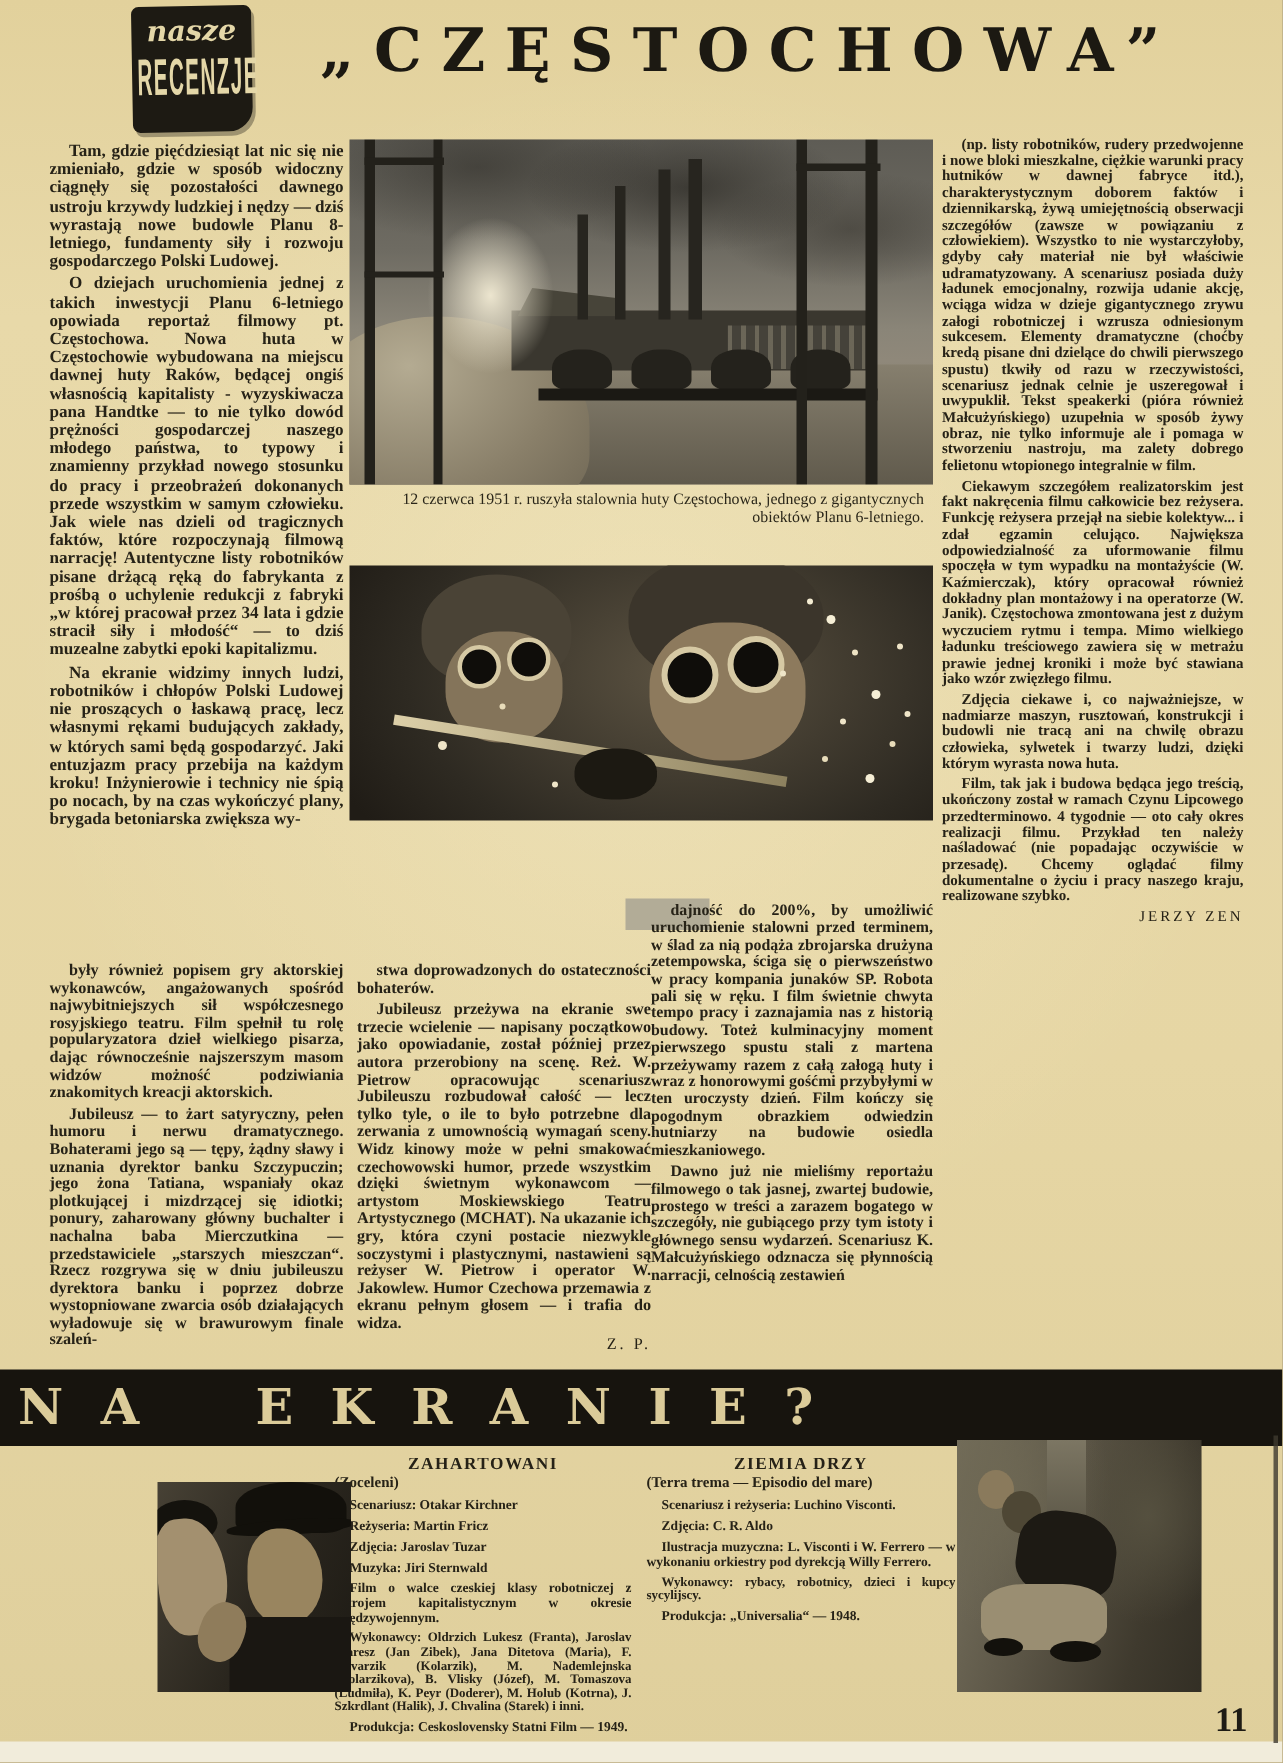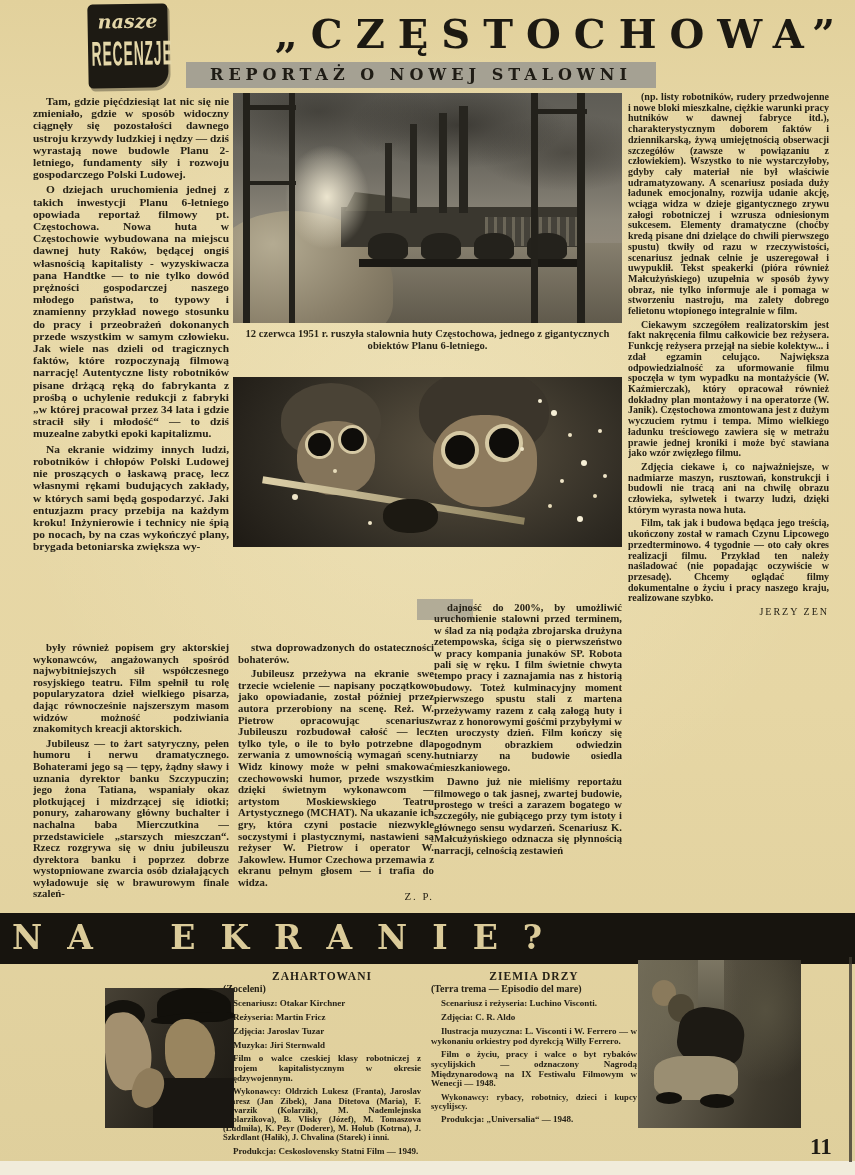--- a/index.html
+++ b/index.html
@@ -13,39 +13,39 @@
       linear-gradient(180deg,#e2d19c 0%,#e8d9a9 18%,#e6d6a4 60%,#dfcf9c 100%);
     color:var(--ink); font-family:"Liberation Serif", serif;}
   
   .logo{position:absolute;left:88px;top:4px;width:80px;height:84px;background:#1d1a13;
     border-radius:5px 5px 16px 5px;transform:rotate(-1deg);
     box-shadow:2px 3px 0 0 rgba(29,26,19,.35);text-align:center;}
   .logo-script{margin-top:6px;font-family:"DejaVu Serif",serif;font-style:italic;font-weight:bold;
     font-size:19px;color:#e4d7a8;}
   .logo-caps{margin-top:12px;font-family:"Liberation Sans",sans-serif;font-weight:bold;
     font-size:15px;letter-spacing:1px;color:#e4d7a8;display:inline-block;transform:scale(.92,2.3);}
-  .title{position:absolute;left:184px;top:10px;width:664px;margin:0;text-align:right;
+  .title{position:absolute;left:168px;top:10px;width:664px;margin:0;text-align:center;
     font-family:"DejaVu Serif",serif;font-weight:bold;font-size:40px;letter-spacing:13px;
     white-space:nowrap;color:#1c1912;}
   .subtitle-bar{position:absolute;left:186px;top:62px;width:470px;height:26px;
     background:var(--bar-gray);text-align:center;}
   .subtitle-bar span{font-family:"DejaVu Serif",serif;font-weight:bold;font-size:16px;
     letter-spacing:5px;line-height:26px;color:#1f1c15;}
   
   .col{position:absolute;text-align:justify;font-weight:bold;color:#262217;overflow:hidden;}
   .col p{margin:0 0 3px;text-indent:13px;}
   .left-col{left:33px;top:95px;width:196px;height:503px;font-size:11.4px;line-height:12.2px;}
   .right-col{left:628px;top:92px;width:201px;height:816px;font-size:10px;line-height:10.7px;}
   .mid2-col{left:434px;top:602px;width:188px;height:306px;font-size:10.6px;line-height:11.4px;}
   .jub-col{top:642px;width:196px;height:270px;font-size:10.8px;line-height:11.6px;}
   .jub1{left:33px;} .jub2{left:238px;}
   .byline{text-align:right;font-weight:normal;letter-spacing:2px;margin-top:2px;}
   
   .mid-col{position:absolute;left:233px;top:93px;width:389px;}
-  .caption{margin:5px 6px 0;text-align:center;font-weight:bold;font-size:10.6px;line-height:12px;color:#2a2619;}
+  .caption{margin:5px 6px 0;text-align:right;font-weight:normal;font-size:10.6px;line-height:12px;color:#2a2619;}
   .photo{position:relative;overflow:hidden;}
   .photo *{position:absolute;}
   .photo1{width:389px;height:230px;margin:0;
     background:
       radial-gradient(150px 60px at 58% 14%, rgba(28,26,22,.55), rgba(0,0,0,0) 72%),
       radial-gradient(170px 70px at 22% 8%, rgba(40,38,33,.5), rgba(0,0,0,0) 70%),
       radial-gradient(130px 55px at 86% 26%, rgba(45,42,36,.45), rgba(0,0,0,0) 70%),
       linear-gradient(180deg,#5e5c55 0%,#6e6b62 32%,#8a8578 55%,#8f887a 64%,#7a7466 100%);}
   .p1-ground{left:0;top:150px;width:100%;height:80px;background:linear-gradient(180deg,#867f6e,#605a4c);}
   .p1-pile{left:-25px;top:118px;width:185px;height:132px;border-radius:45% 55% 30% 20%;
@@ -132,26 +132,23 @@
 </head>
 <body>
 
 <div class="page">
 
   <div class="logo">
     <div class="logo-script">nasze</div>
     <div class="logo-caps">RECENZJE</div>
   </div>
   <h1 class="title">„CZĘSTOCHOWA”</h1>
-  <div class="subtitle-bar">
-    <span>REPORTAŻ O NOWEJ STALOWNI</span>
-  </div>
 
   <div class="col left-col">
-    <p>Tam, gdzie pięćdziesiąt lat nic się nie zmieniało, gdzie w sposób widoczny ciągnęły się pozostałości dawnego ustroju krzywdy ludzkiej i nędzy — dziś wyrastają nowe budowle Planu 2-letniego, fundamenty siły i rozwoju gospodarczego Polski Ludowej.</p>
+    <p>Tam, gdzie pięćdziesiąt lat nic się nie zmieniało, gdzie w sposób widoczny ciągnęły się pozostałości dawnego ustroju krzywdy ludzkiej i nędzy — dziś wyrastają nowe budowle Planu 8-letniego, fundamenty siły i rozwoju gospodarczego Polski Ludowej.</p>
     <p>O dziejach uruchomienia jednej z takich inwestycji Planu 6-letniego opowiada reportaż filmowy pt. Częstochowa. Nowa huta w Częstochowie wybudowana na miejscu dawnej huty Raków, będącej ongiś własnością kapitalisty - wyzyskiwacza pana Handtke — to nie tylko dowód prężności gospodarczej naszego młodego państwa, to typowy i znamienny przykład nowego stosunku do pracy i przeobrażeń dokonanych przede wszystkim w samym człowieku. Jak wiele nas dzieli od tragicznych faktów, które rozpoczynają filmową narrację! Autentyczne listy robotników pisane drżącą ręką do fabrykanta z prośbą o uchylenie redukcji z fabryki „w której pracował przez 34 lata i gdzie stracił siły i młodość“ — to dziś muzealne zabytki epoki kapitalizmu.</p>
     <p>Na ekranie widzimy innych ludzi, robotników i chłopów Polski Ludowej nie proszących o łaskawą pracę, lecz własnymi rękami budujących zakłady, w których sami będą gospodarzyć. Jaki entuzjazm pracy przebija na każdym kroku! Inżynierowie i technicy nie śpią po nocach, by na czas wykończyć plany, brygada betoniarska zwiększa wy-</p>
   </div>
 
   <div class="mid-col">
     <div class="photo photo1">
       <div class="p1-ground"></div>
       <div class="p1-pile"></div>
       <div class="p1-factory"></div>
       <div class="p1-roof"></div>
@@ -229,21 +226,20 @@
     <p>Film o walce czeskiej klasy robotniczej z ustrojem kapitalistycznym w okresie międzywojennym.</p>
     <p class="cast">Wykonawcy: Oldrzich Lukesz (Franta), Jaroslav Maresz (Jan Zibek), Jana Ditetova (Maria), F. Kovarzik (Kolarzik), M. Nademlejnska (Kolarzikova), B. Vlisky (Józef), M. Tomaszova (Ludmiła), K. Peyr (Doderer), M. Holub (Kotrna), J. Szkrdlant (Halik), J. Chvalina (Starek) i inni.</p>
     <p>Produkcja: Ceskoslovensky Statni Film — 1949.</p>
   </div>
   <div class="film film2">
     <div class="film-title">ZIEMIA DRŻY</div>
     <div class="film-orig">(Terra trema — Episodio del mare)</div>
     <p>Scenariusz i reżyseria: Luchino Visconti.</p>
     <p>Zdjęcia: C. R. Aldo</p>
     <p>Ilustracja muzyczna: L. Visconti i W. Ferrero — w wykonaniu orkiestry pod dyrekcją Willy Ferrero.</p>
-    <p>Film o życiu, pracy i walce o byt rybaków sycylijskich — odznaczony Nagrodą Międzynarodową na IX Festiwalu Filmowym w Wenecji — 1948.</p>
     <p class="cast">Wykonawcy: rybacy, robotnicy, dzieci i kupcy sycylijscy.</p>
     <p>Produkcja: „Universalia“ — 1948.</p>
   </div>
 
   <div class="photo photoA">
     <div class="pa-hair1"></div>
     <div class="pa-face1"></div>
     <div class="pa-hat"></div>
     <div class="pa-brim"></div>
     <div class="pa-face2"></div>

